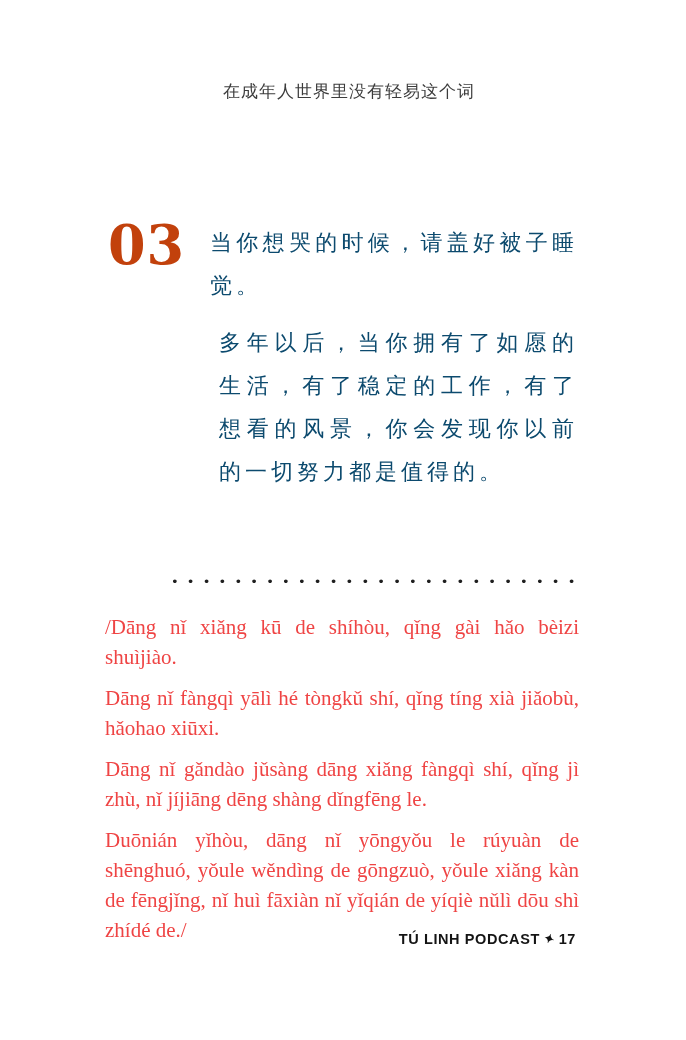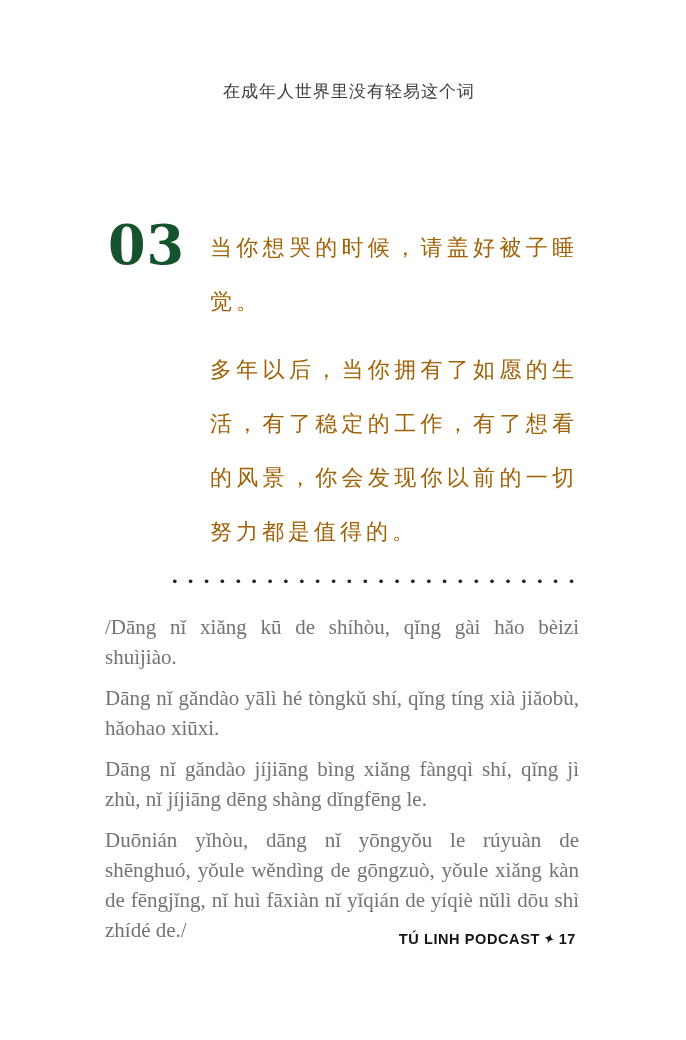--- a/index.html
+++ b/index.html
@@ -35,38 +35,38 @@
     align-items: flex-start;
   }
   .section-number {
     width: 102px;
     flex: 0 0 102px;
     font-family: "DejaVu Serif", serif;
     font-weight: bold;
     font-size: 54px;
     line-height: 56px;
     letter-spacing: 1px;
-    color: #14532d;
+    color: #c2410c;
     margin-top: -4px;
   }
   .zh-block {
     flex: 1 1 auto;
     min-width: 0;
   }
   .zh-block p {
     margin: 0 0 14px 0;
     font-family: "Liberation Serif", serif;
     font-size: 22px;
-    line-height: 54px;
+    line-height: 43px;
     letter-spacing: 4px;
     text-align: justify;
     text-justify: inter-character;
-    color: #a16207;
+    color: #0c4a6e;
   }
-  .zh-block p:last-child { margin-bottom: 0; }
+  .zh-block p:last-child { margin-bottom: 0; margin-left: 9px; }
   .dots-divider {
     position: absolute;
     top: 574px;
     left: 171px;
     width: 340px;
     font-family: "DejaVu Sans", sans-serif;
     font-size: 13px;
     letter-spacing: 8.2px;
     color: #1f1f1f;
     white-space: nowrap;
@@ -76,21 +76,21 @@
     top: 612px;
     left: 105px;
     width: 474px;
   }
   .pinyin-block p {
     margin: 0 0 11px 0;
     font-family: "Liberation Serif", serif;
     font-size: 21px;
     line-height: 30px;
     text-align: justify;
-    color: #737373;
+    color: #ef4444;
   }
   .pinyin-block p:last-child { margin-bottom: 9px; }
   .page-footer {
     position: absolute;
     top: 931px;
     right: 110px;
     font-family: "Liberation Sans", sans-serif;
     font-weight: bold;
     font-size: 14.5px;
     letter-spacing: 0.6px;
@@ -113,20 +113,20 @@
   <div class="zh-block">
     <p>当你想哭的时候，请盖好被子睡觉。</p>
     <p>多年以后，当你拥有了如愿的生活，有了稳定的工作，有了想看的风景，你会发现你以前的一切努力都是值得的。</p>
   </div>
 </div>
 
 <div class="dots-divider">••••••••••••••••••••••••••</div>
 
 <div class="pinyin-block">
   <p>/Dāng nǐ xiǎng kū de shíhòu, qǐng gài hǎo bèizi shuìjiào.</p>
-  <p>Dāng nǐ gǎndào yālì hé tòngkǔ shí, qǐng tíng xià jiǎobù, hǎohao xiūxi.</p>
-  <p>Dāng nǐ gǎndào jíjiāng bìng xiǎng fàngqì shí, qǐng jì zhù, nǐ jíjiāng dēng shàng dǐngfēng le.</p>
+  <p>Dāng nǐ fàngqì yālì hé tòngkǔ shí, qǐng tíng xià jiǎobù, hǎohao xiūxi.</p>
+  <p>Dāng nǐ gǎndào jǔsàng dāng xiǎng fàngqì shí, qǐng jì zhù, nǐ jíjiāng dēng shàng dǐngfēng le.</p>
   <p>Duōnián yǐhòu, dāng nǐ yōngyǒu le rúyuàn de shēnghuó, yǒule wěndìng de gōngzuò, yǒule xiǎng kàn de fēngjǐng, nǐ huì fāxiàn nǐ yǐqián de yíqiè nǔlì dōu shì zhídé de./</p>
 </div>
 
 <div class="page-footer">
   <span>TÚ LINH PODCAST</span><span class="star">✦</span><span>17</span>
 </div>
 
 </body></html>

